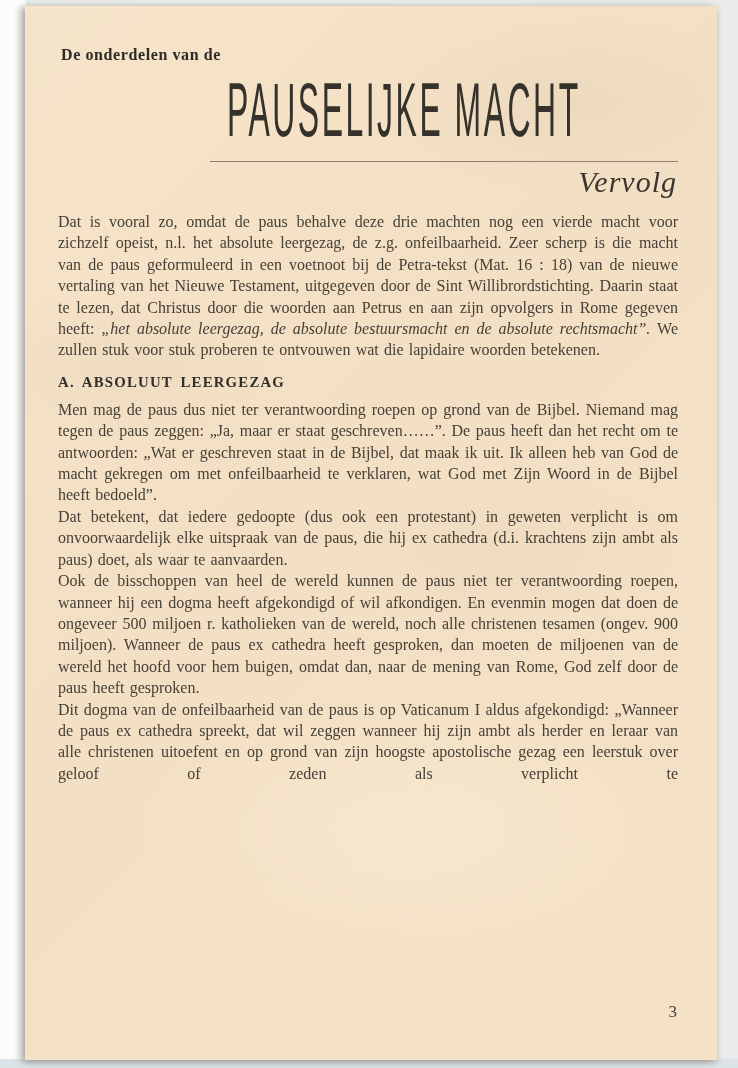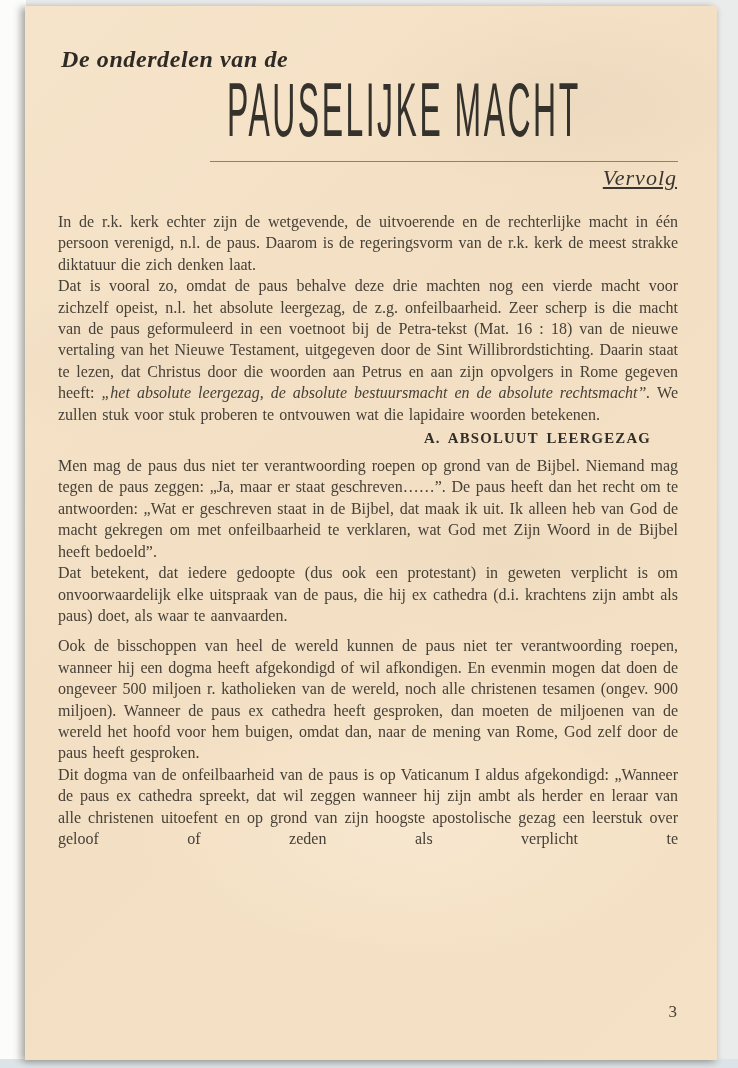--- a/index.html
+++ b/index.html
@@ -25,49 +25,49 @@
   .page::before{
     content:"";position:absolute;inset:0;pointer-events:none;
     background:
       radial-gradient(ellipse 280px 130px at 78% 9%,  rgba(125,115,100,.06), transparent 70%),
       radial-gradient(ellipse 220px 110px at 14% 34%, rgba(125,115,100,.05), transparent 70%),
       radial-gradient(ellipse 260px 120px at 70% 52%, rgba(125,115,100,.04), transparent 70%),
       radial-gradient(ellipse 380px 190px at 55% 78%, rgba(255,247,232,.30), transparent 72%);
   }
   .kicker{
     position:absolute;left:36px;top:40px;
-    font-style:italic;font-weight:bold;font-size:24px;
+    font-weight:bold;font-size:16px;
     letter-spacing:.6px;color:#2e2b26;
   }
   .title{position:absolute;left:202px;top:66px;white-space:nowrap;}
   .title-inner{
     display:inline-block;
     font-family:"Liberation Sans",sans-serif;font-weight:400;
     font-size:76px;line-height:1;letter-spacing:6px;color:#35322c;
     transform:scaleX(.42);transform-origin:left top;
   }
   .rule{
     position:absolute;left:185px;top:155px;width:468px;height:1px;
     background:#8d8172;
   }
   .vervolg{
     position:absolute;right:40px;top:159px;
-    font-style:italic;font-size:22px;letter-spacing:1px;color:#3a362f;text-decoration:underline;
+    font-style:italic;font-size:30px;letter-spacing:1px;color:#3a362f;
   }
   .bodytext{
     position:absolute;left:33px;top:205px;width:620px;
     font-size:16px;line-height:21.4px;color:#464037;
     text-align:justify;word-spacing:1.2px;
   }
   .bodytext p{margin:0;}
-  p.gap{margin-top:9px;}
+  p.gap{}
   .justify-last{text-align-last:justify;}
   .q{font-style:italic;}
   .heading{
-    margin:3px 27px 7px 0;text-align:right;
+    margin:11px 27px 7px 0;
     font-size:14.8px;font-weight:bold;line-height:20px;
     letter-spacing:1.2px;word-spacing:3px;color:#322e28;
   }
   .pagenum{
     position:absolute;right:40px;top:996px;
     font-size:17px;color:#464037;
   }
 </style>
 </head>
 <body>
@@ -83,21 +83,20 @@
     <span class="title-inner">PAUSELIJKE MACHT</span>
   </div>
 
   <div class="rule"></div>
 
   <div class="vervolg">Vervolg</div>
 
   <div class="bodytext">
 
 
-    <p>In de r.k. kerk echter zijn de wetgevende, de uitvoerende en de rechterlijke macht in één persoon verenigd, n.l. de paus. Daarom is de regeringsvorm van de r.k. kerk de meest strakke diktatuur die zich denken laat.</p>
 
     <p><span>Dat is vooral zo, omdat de paus behalve deze drie machten nog een vierde macht voor zichzelf opeist, n.l. het absolute leergezag, de z.g. onfeilbaarheid. Zeer scherp is die macht van de paus geformuleerd in een voetnoot bij de Petra-tekst (Mat. 16 : 18) van de nieuwe vertaling van het Nieuwe Testament, uitgegeven door de Sint Willibrordstichting. Daarin staat te lezen, dat Christus door die woorden aan Petrus en aan zijn opvolgers in Rome gegeven heeft: </span><em class="q">„het absolute leergezag, de absolute bestuursmacht en de absolute rechtsmacht”.</em><span> We zullen stuk voor stuk proberen te ontvouwen wat die lapidaire woorden betekenen.</span></p>
 
     <div class="heading">A. ABSOLUUT LEERGEZAG</div>
 
     <p>Men mag de paus dus niet ter verantwoording roepen op grond van de Bijbel. Niemand mag tegen de paus zeggen: „Ja, maar er staat geschreven……”. De paus heeft dan het recht om te antwoorden: „Wat er geschreven staat in de Bijbel, dat maak ik uit. Ik alleen heb van God de macht gekregen om met onfeilbaarheid te verklaren, wat God met Zijn Woord in de Bijbel heeft bedoeld”.</p>
 
     <p>Dat betekent, dat iedere gedoopte (dus ook een protestant) in geweten verplicht is om onvoorwaardelijk elke uitspraak van de paus, die hij ex cathedra (d.i. krachtens zijn ambt als paus) doet, als waar te aanvaarden.</p>
 
     <p class="gap">Ook de bisschoppen van heel de wereld kunnen de paus niet ter verantwoording roepen, wanneer hij een dogma heeft afgekondigd of wil afkondigen. En evenmin mogen dat doen de ongeveer 500 miljoen r. katholieken van de wereld, noch alle christenen tesamen (ongev. 900 miljoen). Wanneer de paus ex cathedra heeft gesproken, dan moeten de miljoenen van de wereld het hoofd voor hem buigen, omdat dan, naar de mening van Rome, God zelf door de paus heeft gesproken.</p>

